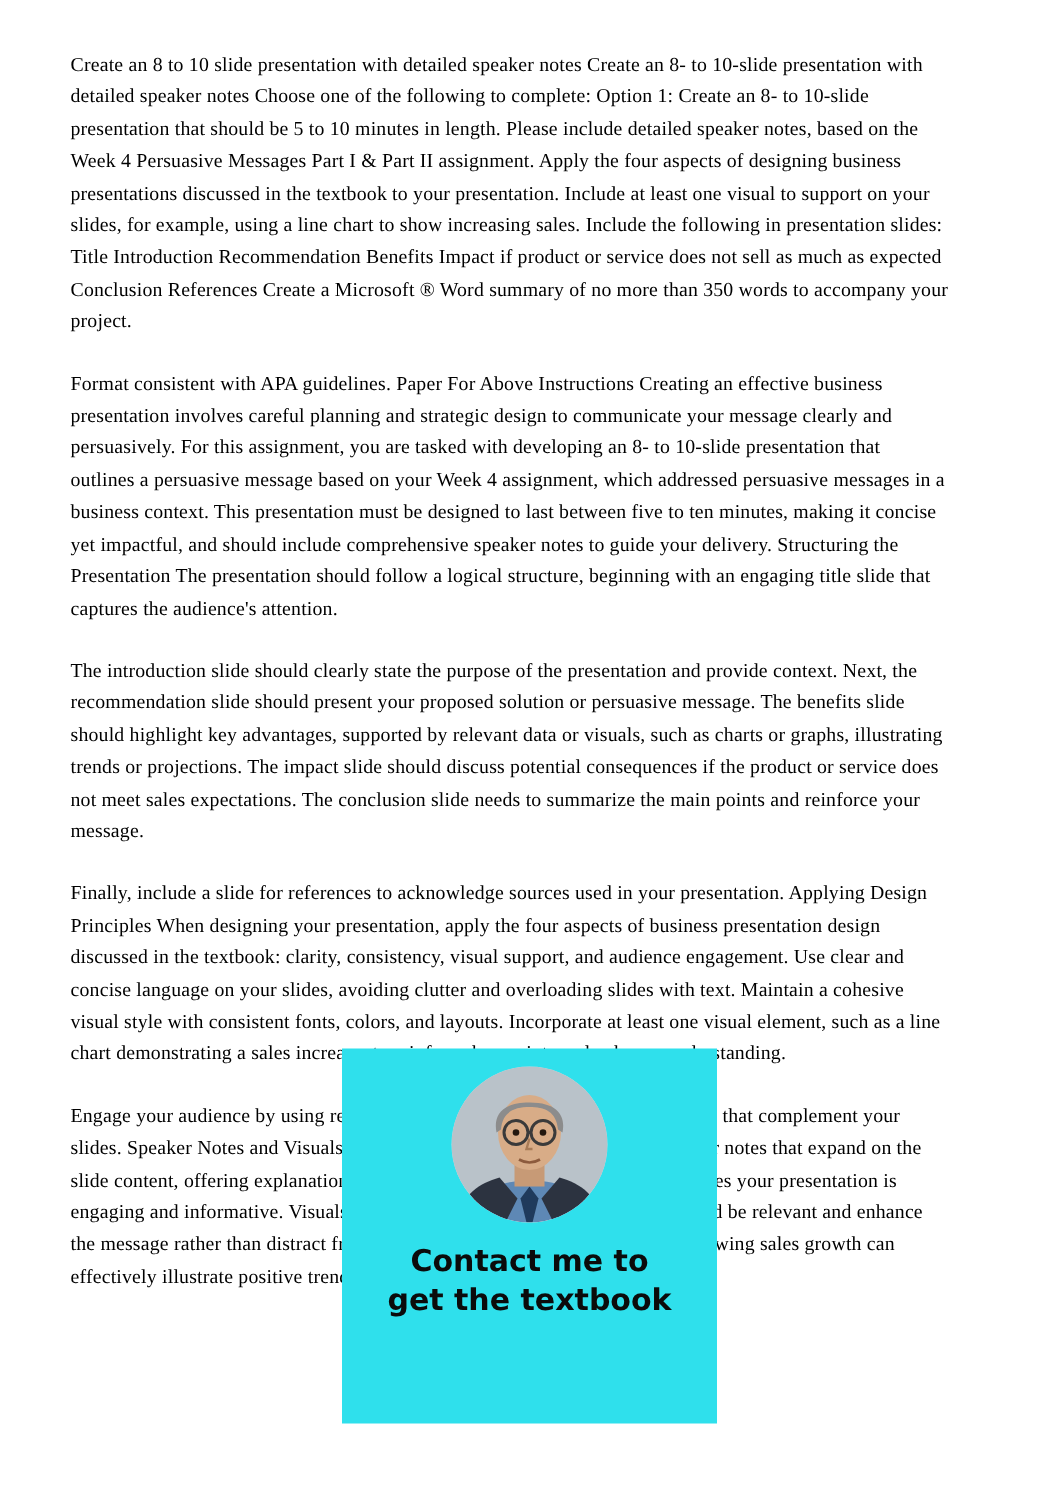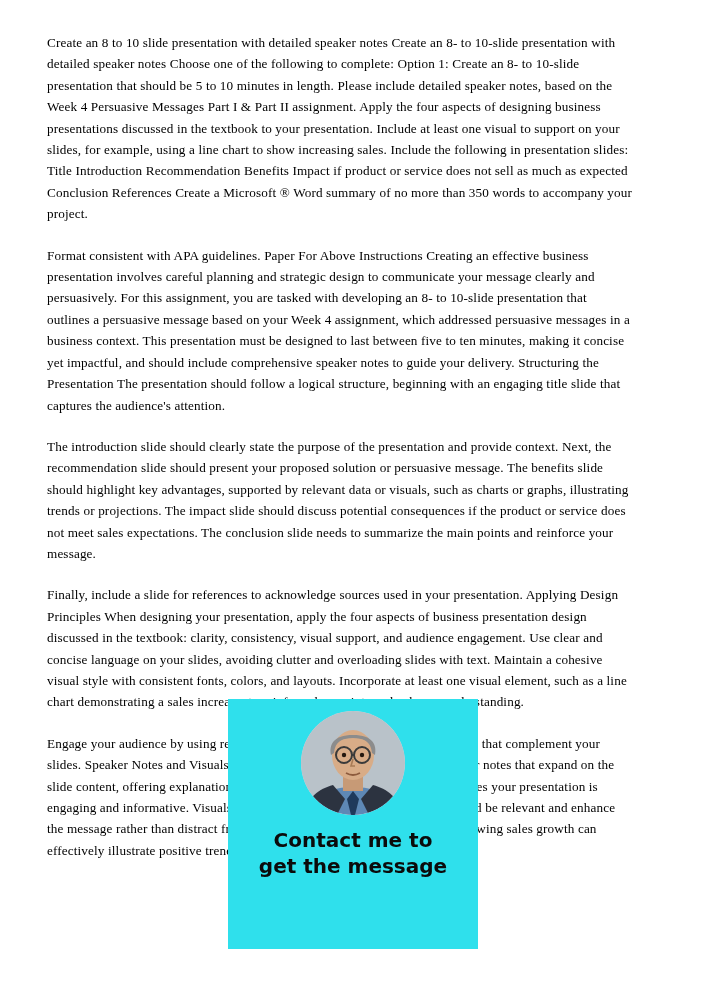--- a/index.html
+++ b/index.html
@@ -128,16 +128,16 @@
 
           <circle cx="43" cy="44" r="2.2" fill="#24180f"></circle>
           <circle cx="61" cy="44" r="2.2" fill="#24180f"></circle>
 
           <path d="M52 48 L50 55 L54 55" fill="none" stroke="#a87b56" stroke-width="1.6"></path>
           <path d="M45 62 Q52 66 59 62" fill="none" stroke="#8d5b3d" stroke-width="1.8"></path>
         </g>
       </svg>
     </div>
     <div class="overlay-line" id="overlay-line1">Contact me to</div>
-    <div class="overlay-line" id="overlay-line2">get the message</div>
+    <div class="overlay-line" id="overlay-line2">get the textbook</div>
   </div>
 
 </div>
 
 </body></html>

